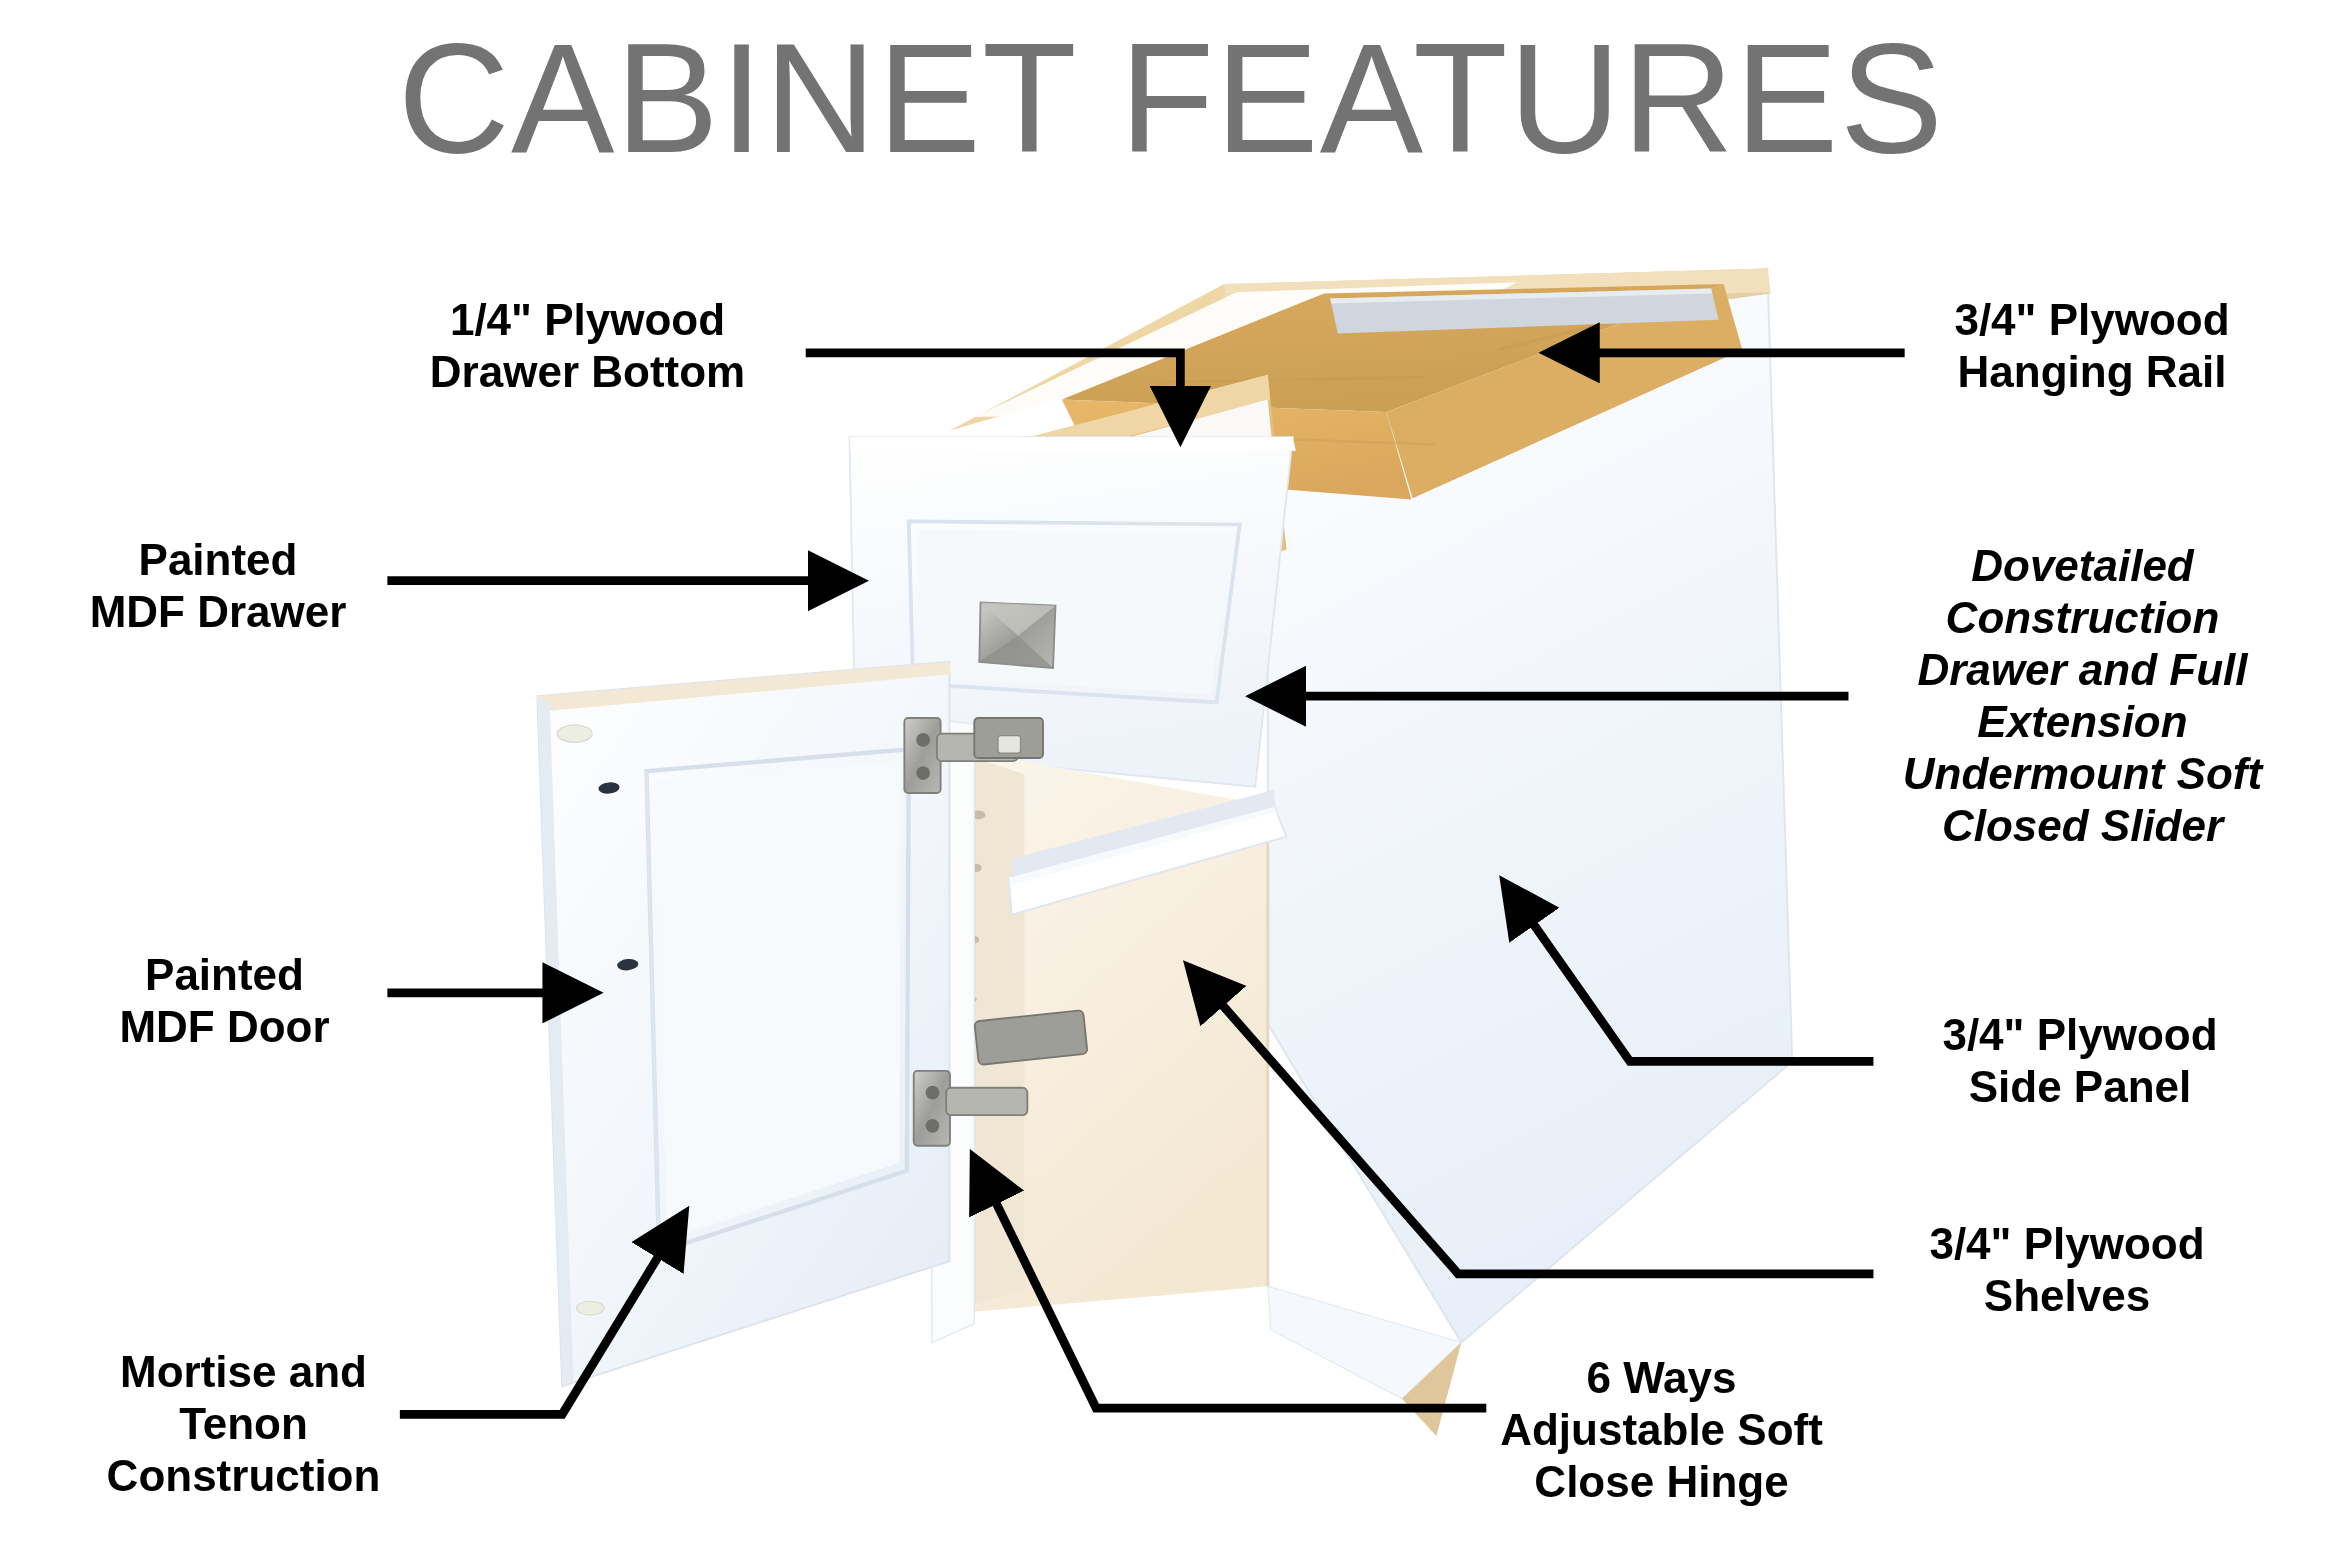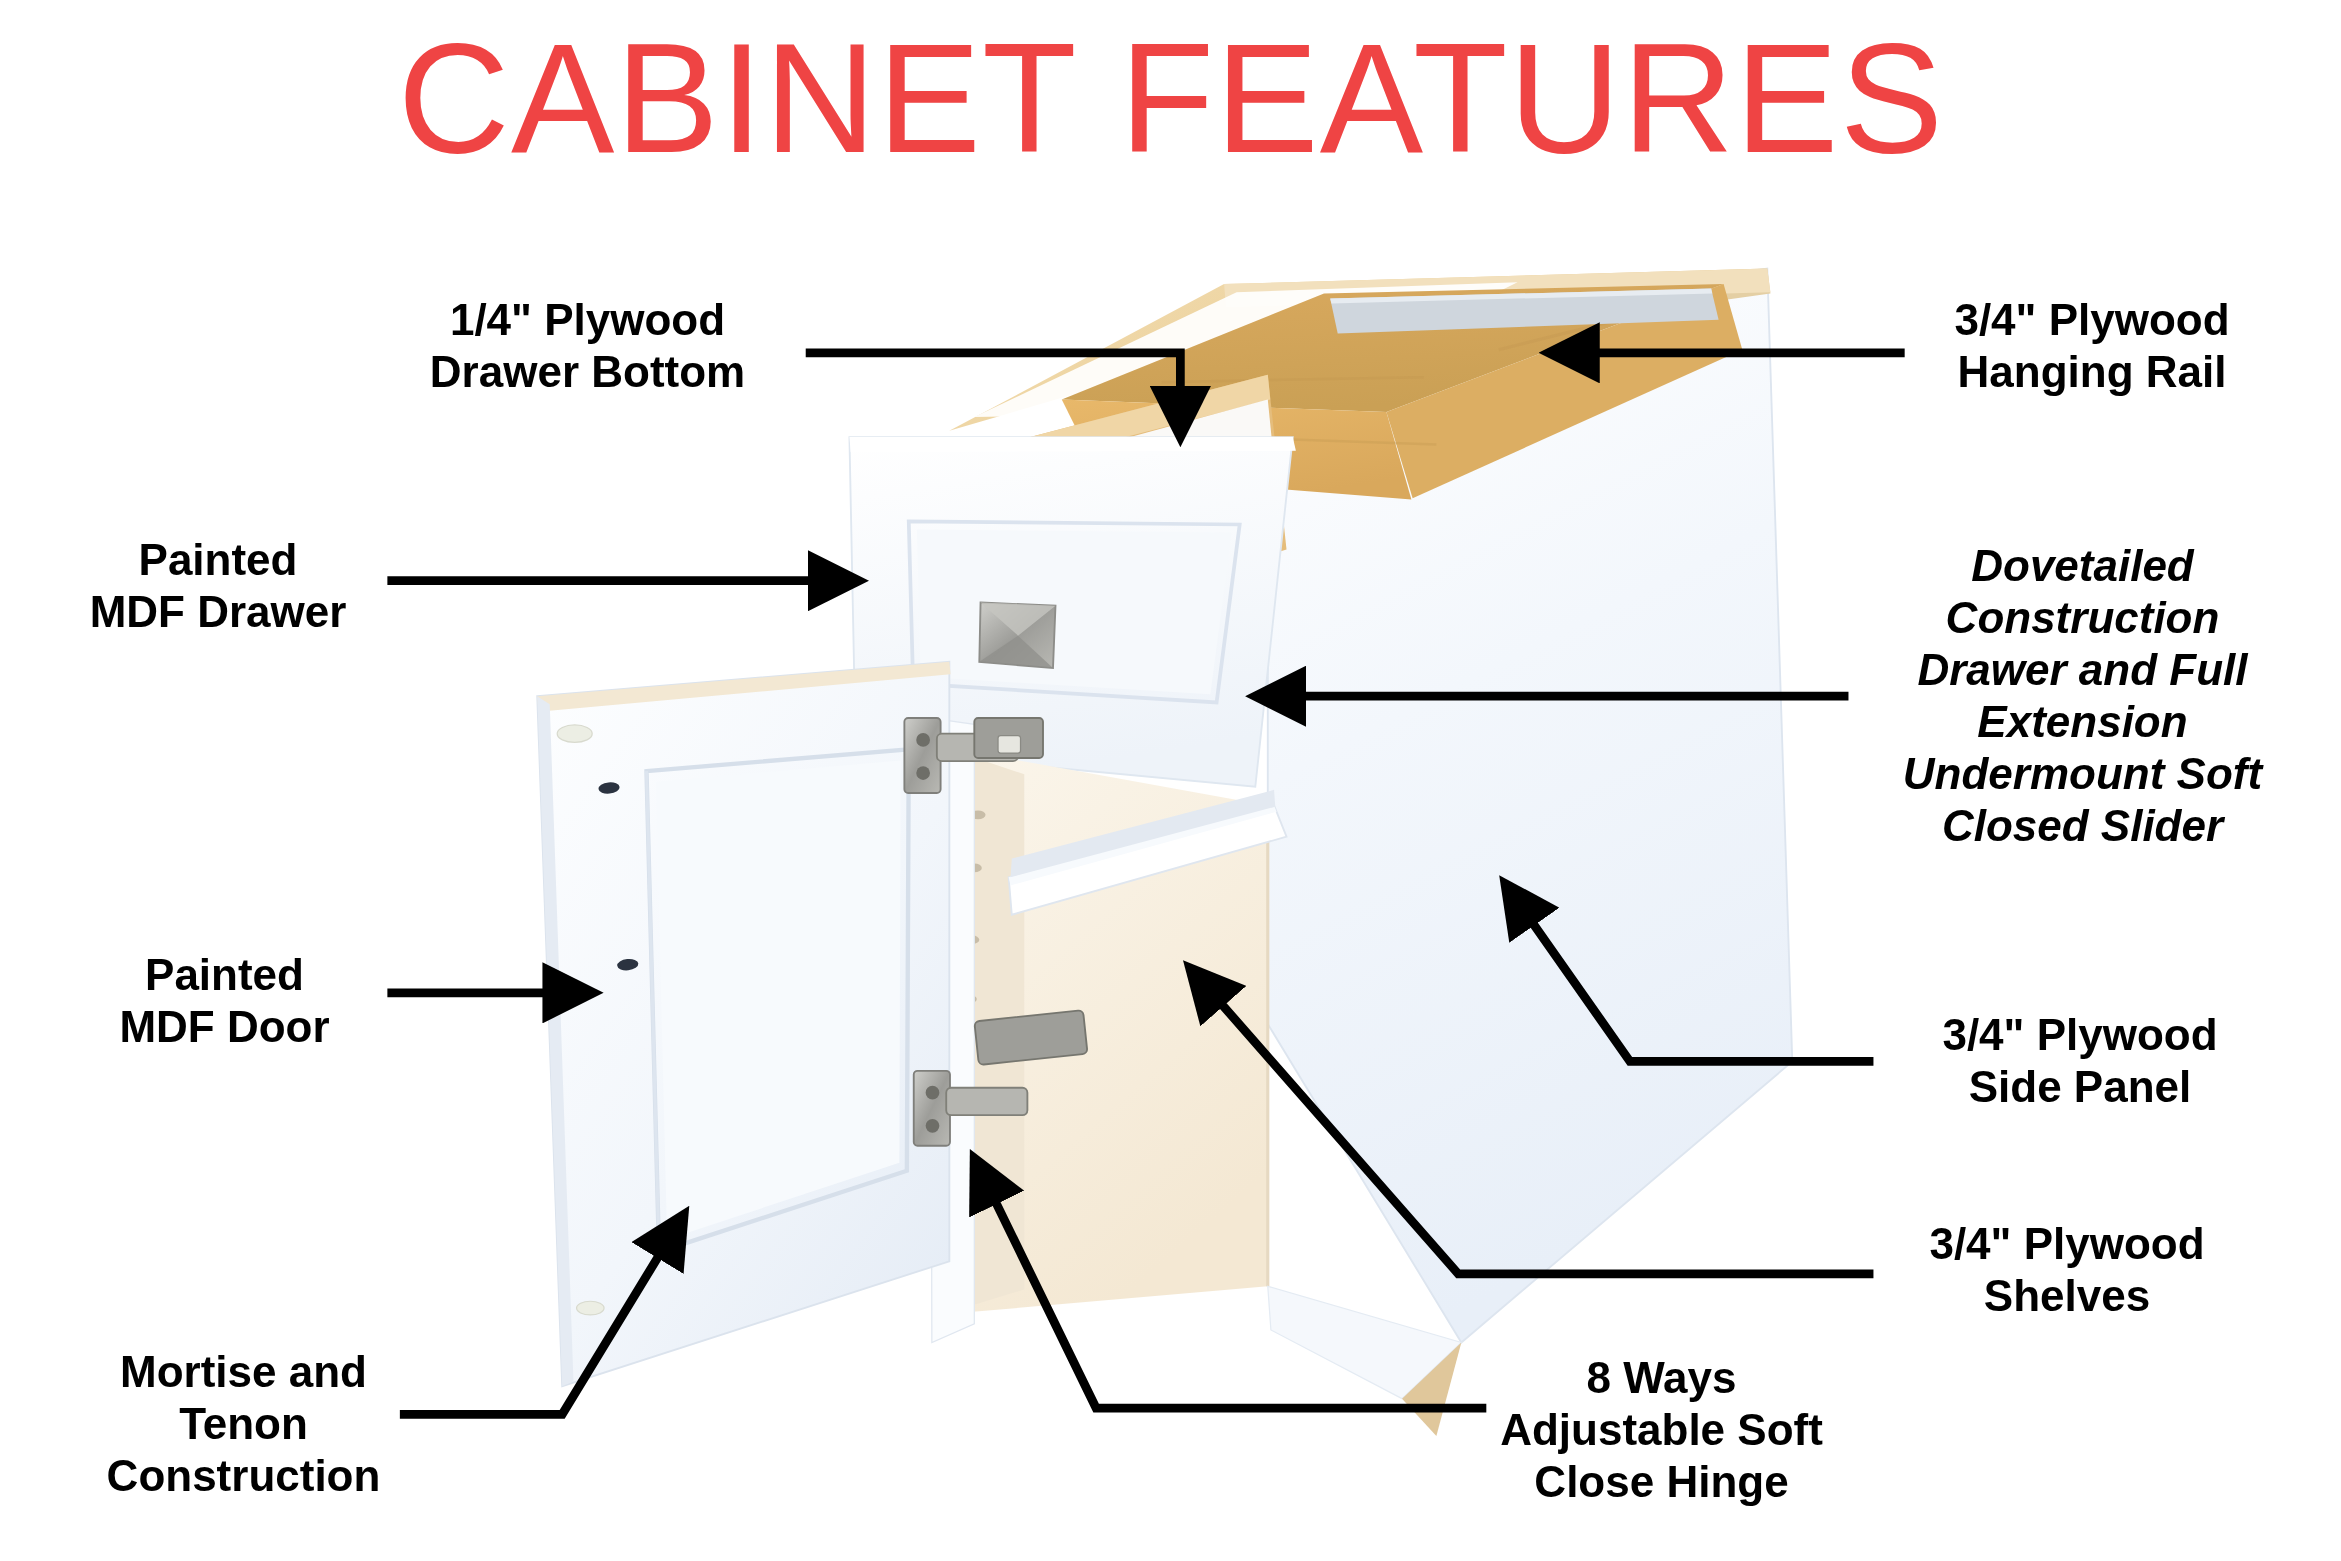--- a/index.html
+++ b/index.html
@@ -19,21 +19,21 @@
     position: absolute;
     top: 17.5px;
     left: 0;
     width: 2342px;
     text-align: center;
     font-family: "Liberation Sans", sans-serif;
     font-size: 155px;
     line-height: 1.05;
     font-weight: 300;
     letter-spacing: 1.2px;
-    color: #ef4444;
+    color: #737373;
     white-space: nowrap;
   }
   .label {
     position: absolute;
     font-family: "Liberation Sans", sans-serif;
     font-weight: 600;
     font-size: 44px;
     line-height: 1.18;
     color: #000000;
     white-space: pre-line;
@@ -274,18 +274,18 @@
 Extension
 Undermount Soft
 Closed Slider</div>
 
   <div class="label right" style="left:1899px; top:1009px; width:362px;">3/4" Plywood
 Side Panel</div>
 
   <div class="label right" style="left:1886px; top:1218px; width:362px;">3/4" Plywood
 Shelves</div>
 
-  <div class="label right" style="left:1468px; top:1352px; width:387px;">8 Ways
+  <div class="label right" style="left:1468px; top:1352px; width:387px;">6 Ways
 Adjustable Soft
 Close Hinge</div>
 
 </div>
 
 
 </body></html>

